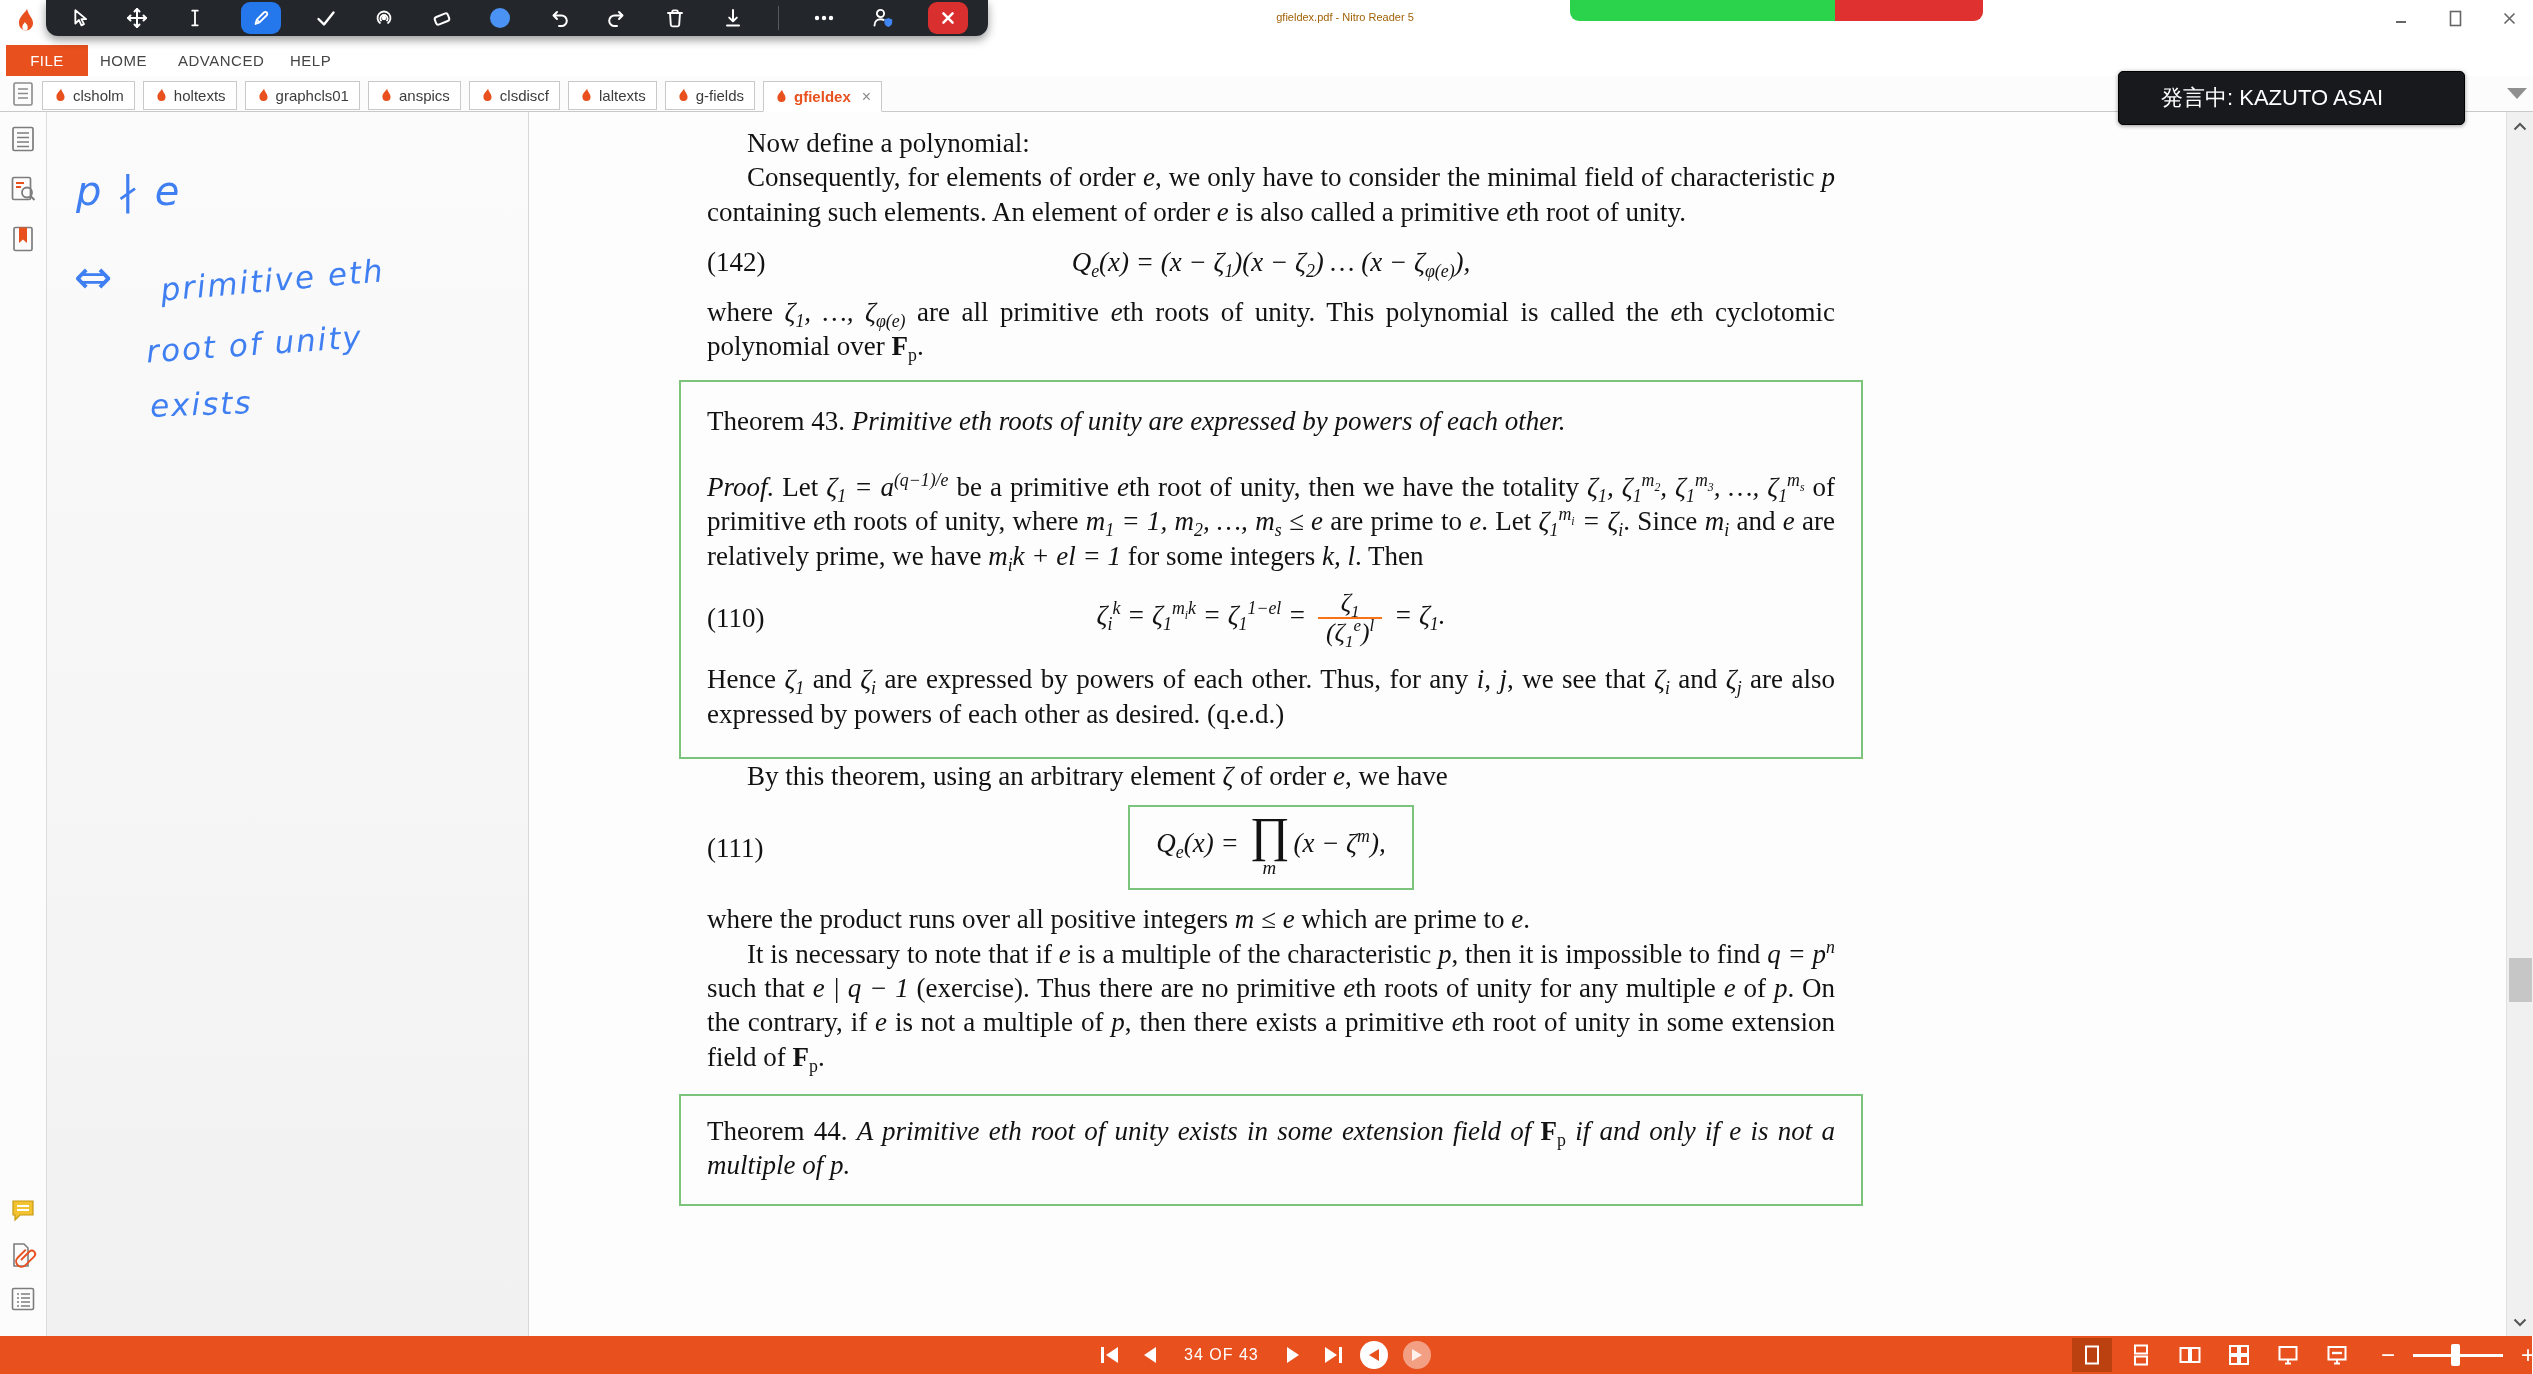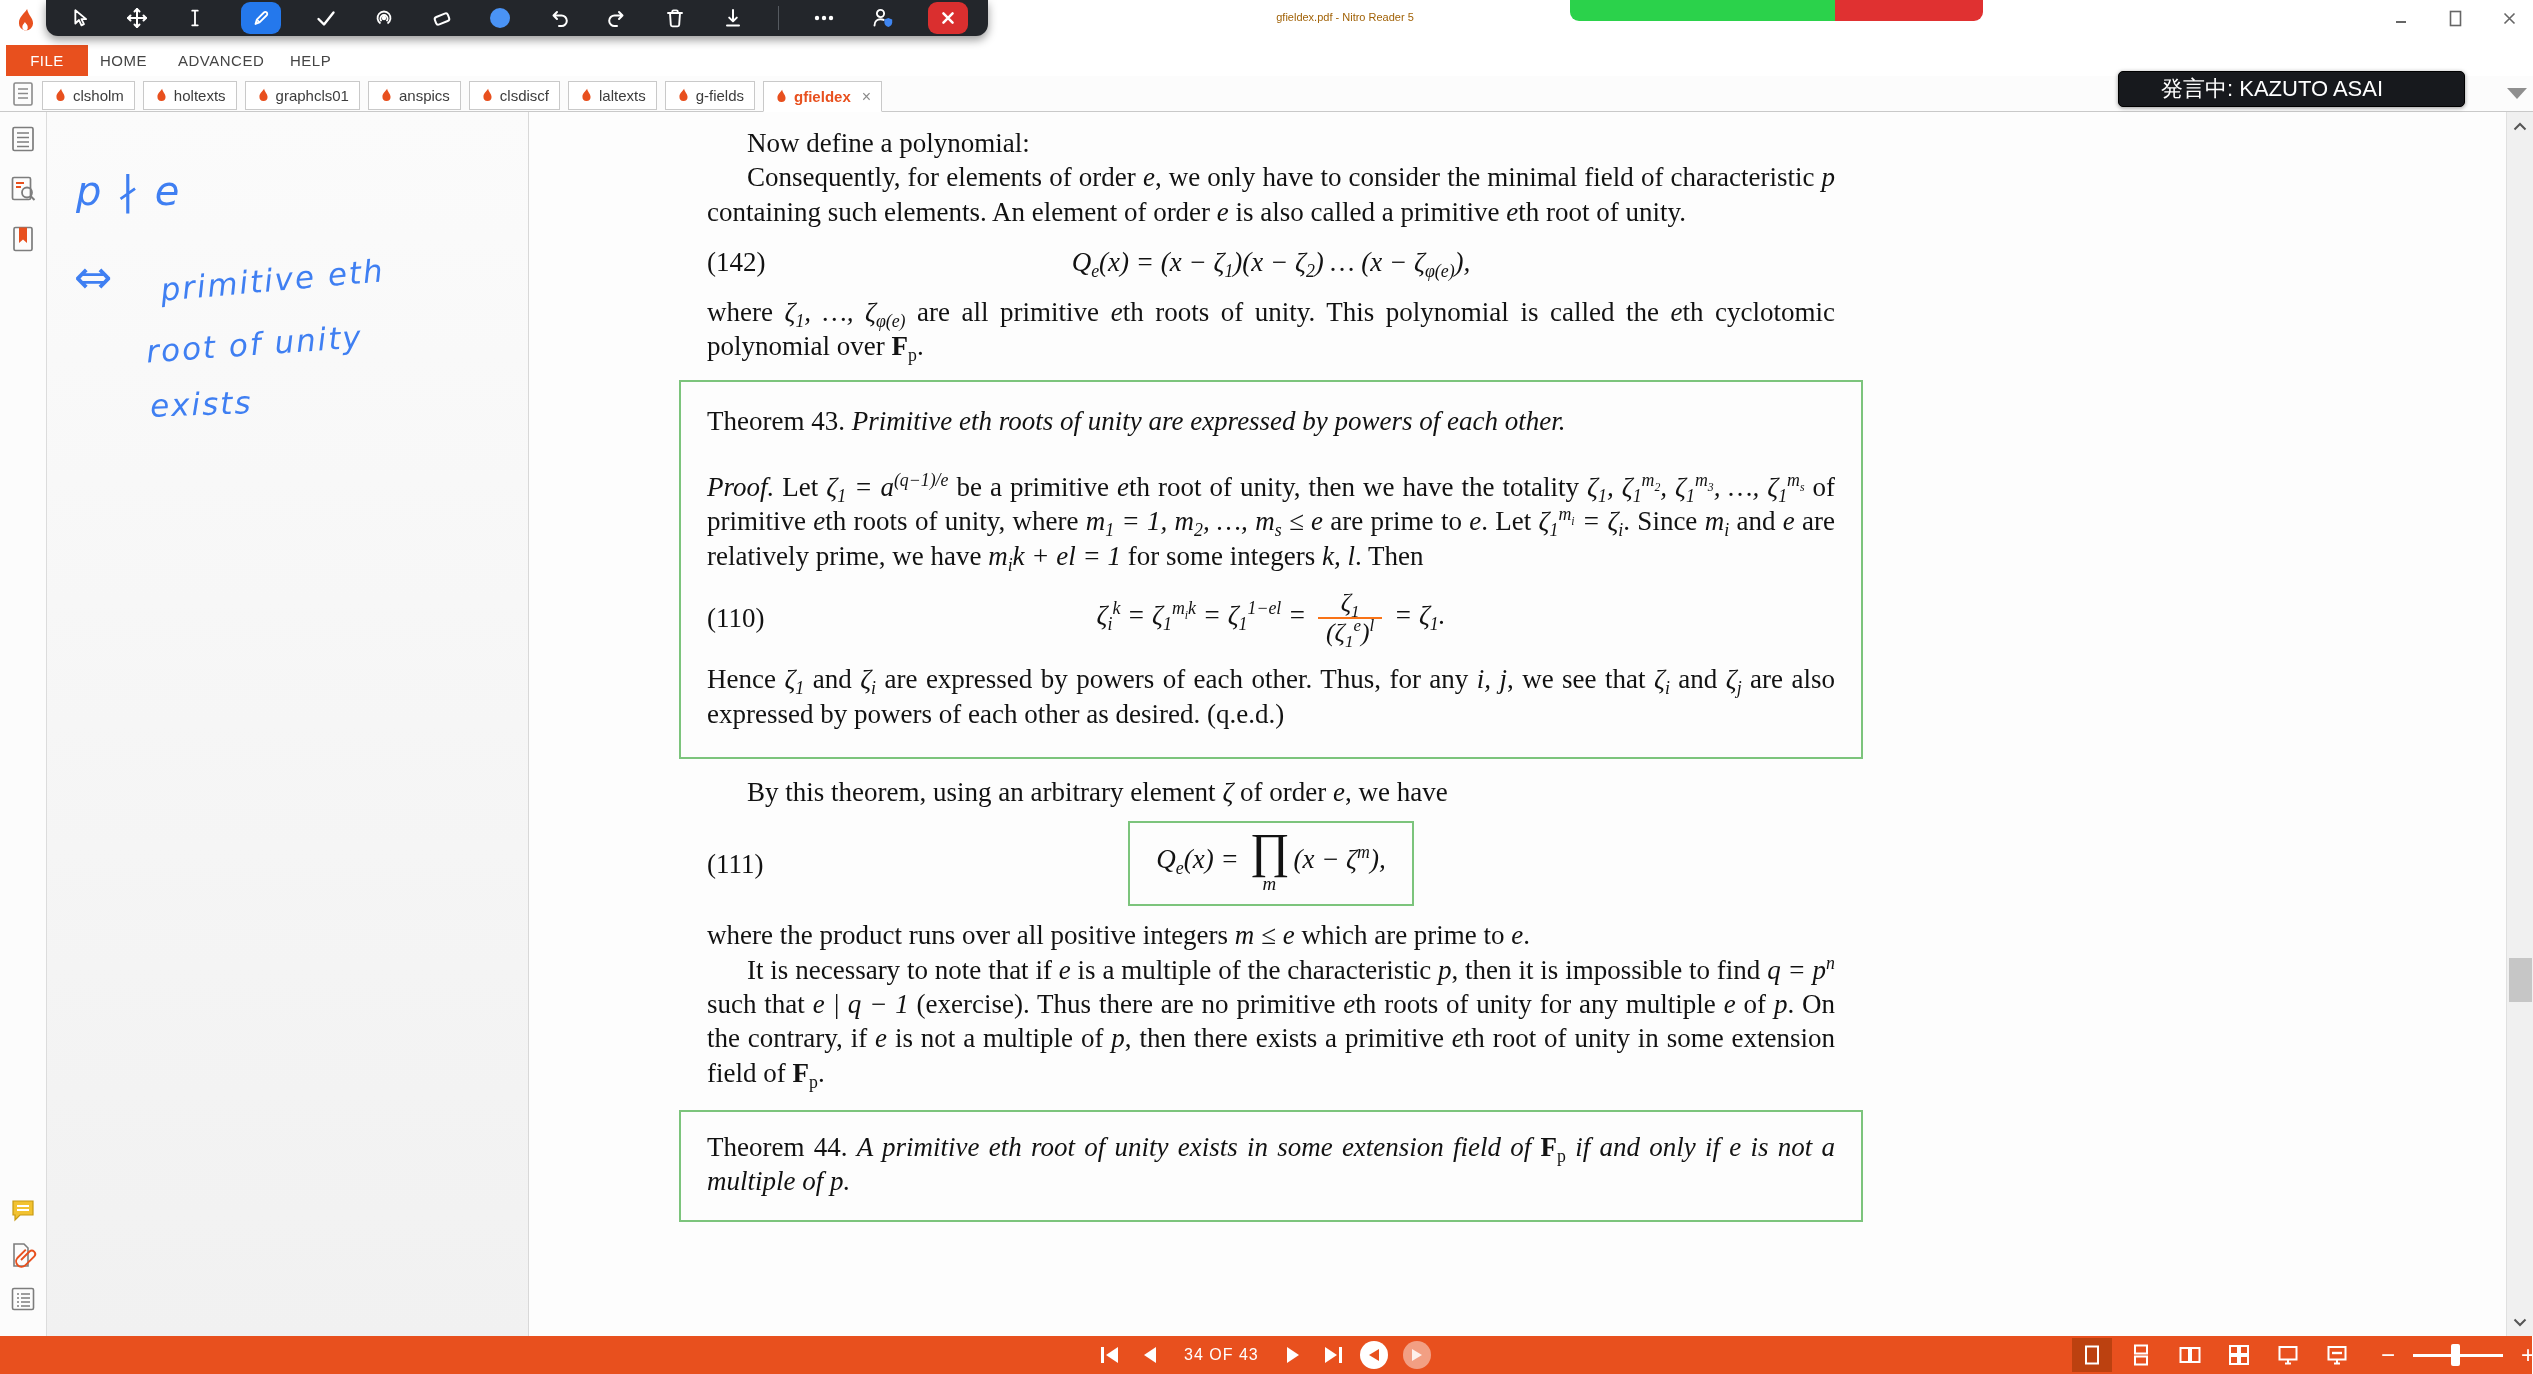--- a/index.html
+++ b/index.html
@@ -102,21 +102,21 @@
               border-left:10px solid transparent;border-right:10px solid transparent;
               border-top:11px solid #8f8f8f;}
   .vscroll{position:absolute;right:0;top:0;width:27px;height:100%;background:#f0f0f0;
            border-left:1px solid #e0e0e0;box-sizing:border-box;}
   .vs-btn{position:absolute;left:0;width:100%;height:28px;display:flex;align-items:center;justify-content:center;}
   .vs-up{top:0;}
   .vs-down{bottom:0;}
   .vs-thumb{position:absolute;left:2px;width:23px;top:846px;height:44px;background:#c6c6c6;}
 
   
-  .share-badge{position:absolute;left:2118px;top:71px;width:347px;height:36px;background:#17191d;
+  .share-badge{position:absolute;left:2118px;top:71px;width:347px;height:54px;background:#17191d;
                border:1px solid #000;border-radius:5px;color:#fff;font-size:22px;
                display:flex;align-items:center;padding-left:42px;box-sizing:border-box;z-index:70;
                box-shadow:0 1px 4px rgba(0,0,0,.4);}
 
   
   .statusbar{position:absolute;left:0;bottom:0;width:2532px;height:38px;background:#e8501e;}
   .nav-group{position:absolute;left:1098px;top:0;height:38px;display:flex;align-items:center;gap:15px;}
   .nav-btn{display:flex;align-items:center;justify-content:center;width:24px;height:24px;}
   .page-indicator{color:#fff;font-size:16px;letter-spacing:1px;margin:0 8px;}
   .hist-circle{width:28px;height:28px;border-radius:50%;display:flex;align-items:center;justify-content:center;}
@@ -373,21 +373,21 @@
             <div class="eqrow">
               <span class="eqtag">(110)</span>
               <span class="math"><i>ζ<sub>i</sub><sup>k</sup> = ζ<sub>1</sub><sup>m<sub>i</sub>k</sup> = ζ<sub>1</sub><sup>1−el</sup> = <span class="frac">
                       <span class="fn">ζ<sub>1</sub></span>
                       <span class="fd">(ζ<sub>1</sub><sup>e</sup>)<sup>l</sup></span>
                     </span> = ζ<sub>1</sub>.</i></span>
             </div>
             <p class="para">Hence <i>ζ<sub>1</sub></i> and <i>ζ<sub>i</sub></i> are expressed by powers of each other.  Thus, for any <i>i, j</i>, we see that <i>ζ<sub>i</sub></i> and <i>ζ<sub>j</sub></i> are also expressed by powers of each other as desired.  (q.e.d.)</p>
           </div>
 
-          <p class="para indent" style="margin-top:16px;">By this theorem, using an arbitrary element <i>ζ</i> of order <i>e</i>, we have</p>
+          <p class="para indent" style="">By this theorem, using an arbitrary element <i>ζ</i> of order <i>e</i>, we have</p>
           <div class="eqrow" style="margin:12px 0;">
             <span class="eqtag">(111)</span>
             <span class="green-box eq111-box"><span class="math"><i>Q<sub>e</sub>(x) = <span class="bigop">
                       <span class="bs">∏</span>
                       <span class="bl">m</span>
                     </span>(x − ζ<sup>m</sup>),</i></span></span>
           </div>
           <p class="para">where the product runs over all positive integers <i>m ≤ e</i> which are prime to <i>e</i>.</p>
           <p class="para indent">It is necessary to note that if <i>e</i> is a multiple of the characteristic <i>p</i>, then it is impossible to find <i>q = p<sup>n</sup></i> such that <i>e | q − 1</i> (exercise).  Thus there are no primitive <i>e</i>th roots of unity for any multiple <i>e</i> of <i>p</i>.  On the contrary, if <i>e</i> is not a multiple of <i>p</i>, then there exists a primitive <i>e</i>th root of unity in some extension field of <span class="bb">F</span><sub>p</sub>.</p>
 

